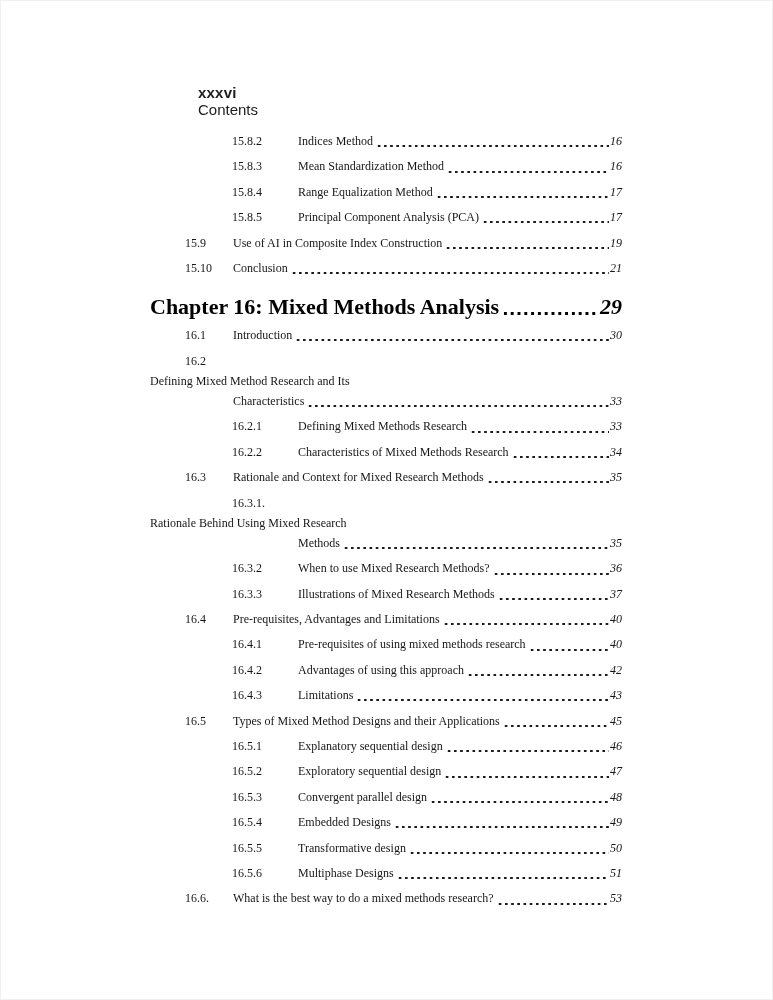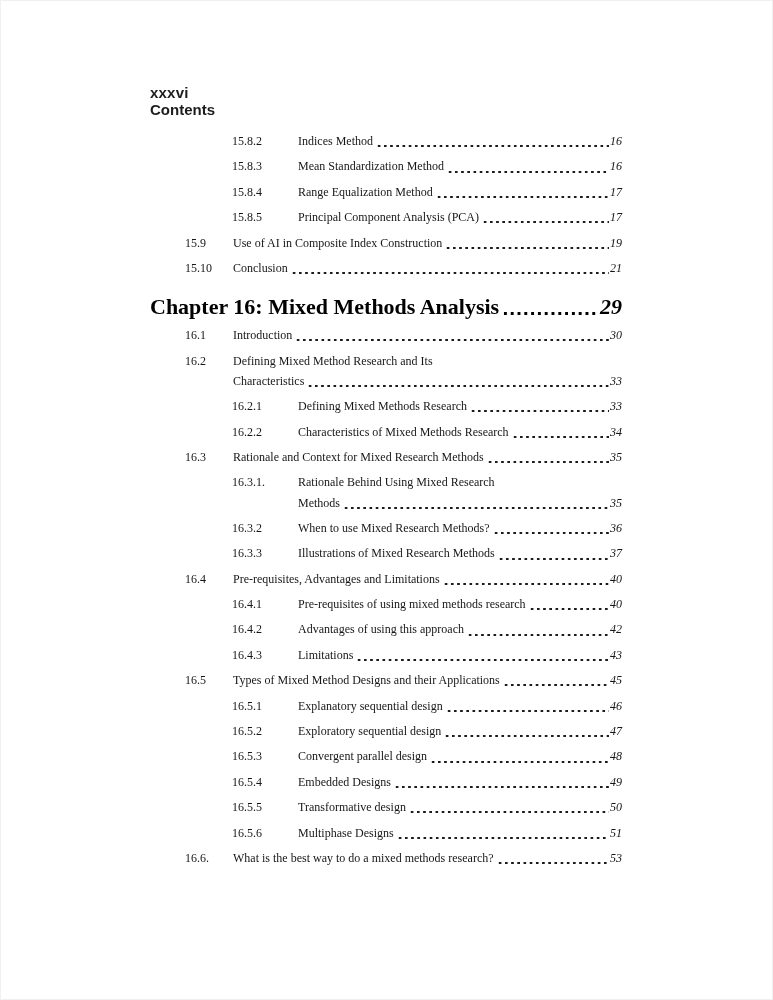--- a/index.html
+++ b/index.html
@@ -27,37 +27,37 @@
     top: 84px;
     display: flex;
     justify-content: space-between;
     align-items: baseline;
     font-family: "Liberation Sans", sans-serif;
     font-size: 15px;
     color: #1c1c1c;
     flex-direction: column;
   }
   .folio { font-weight: bold; letter-spacing: 0.2px; }
-  .running-head { font-weight: bold; }
+  .running-head { font-weight: normal; margin-left: 48px; }
 
   
   .toc {
     position: absolute;
     left: 150px;
     top: 131px;
     width: 472px;
   }
   .row {
     display: flex;
     align-items: baseline;
     font-size: 12px;
     line-height: 20.2px;
     margin-bottom: 5.2px;
   }
-  .row.tight { margin-bottom: 0; }          
+  .row.tight { margin-bottom: 0; flex-direction: column; }          
 
   .num { flex: none; box-sizing: border-box; }
   .sub1 > .num { width: 83px;  padding-left: 35px; }
   .sub2 > .num { width: 148px; padding-left: 82px; }
 
   .title {
     flex: 0 1 auto;
     white-space: nowrap;
     overflow: hidden;
     text-align: center;

